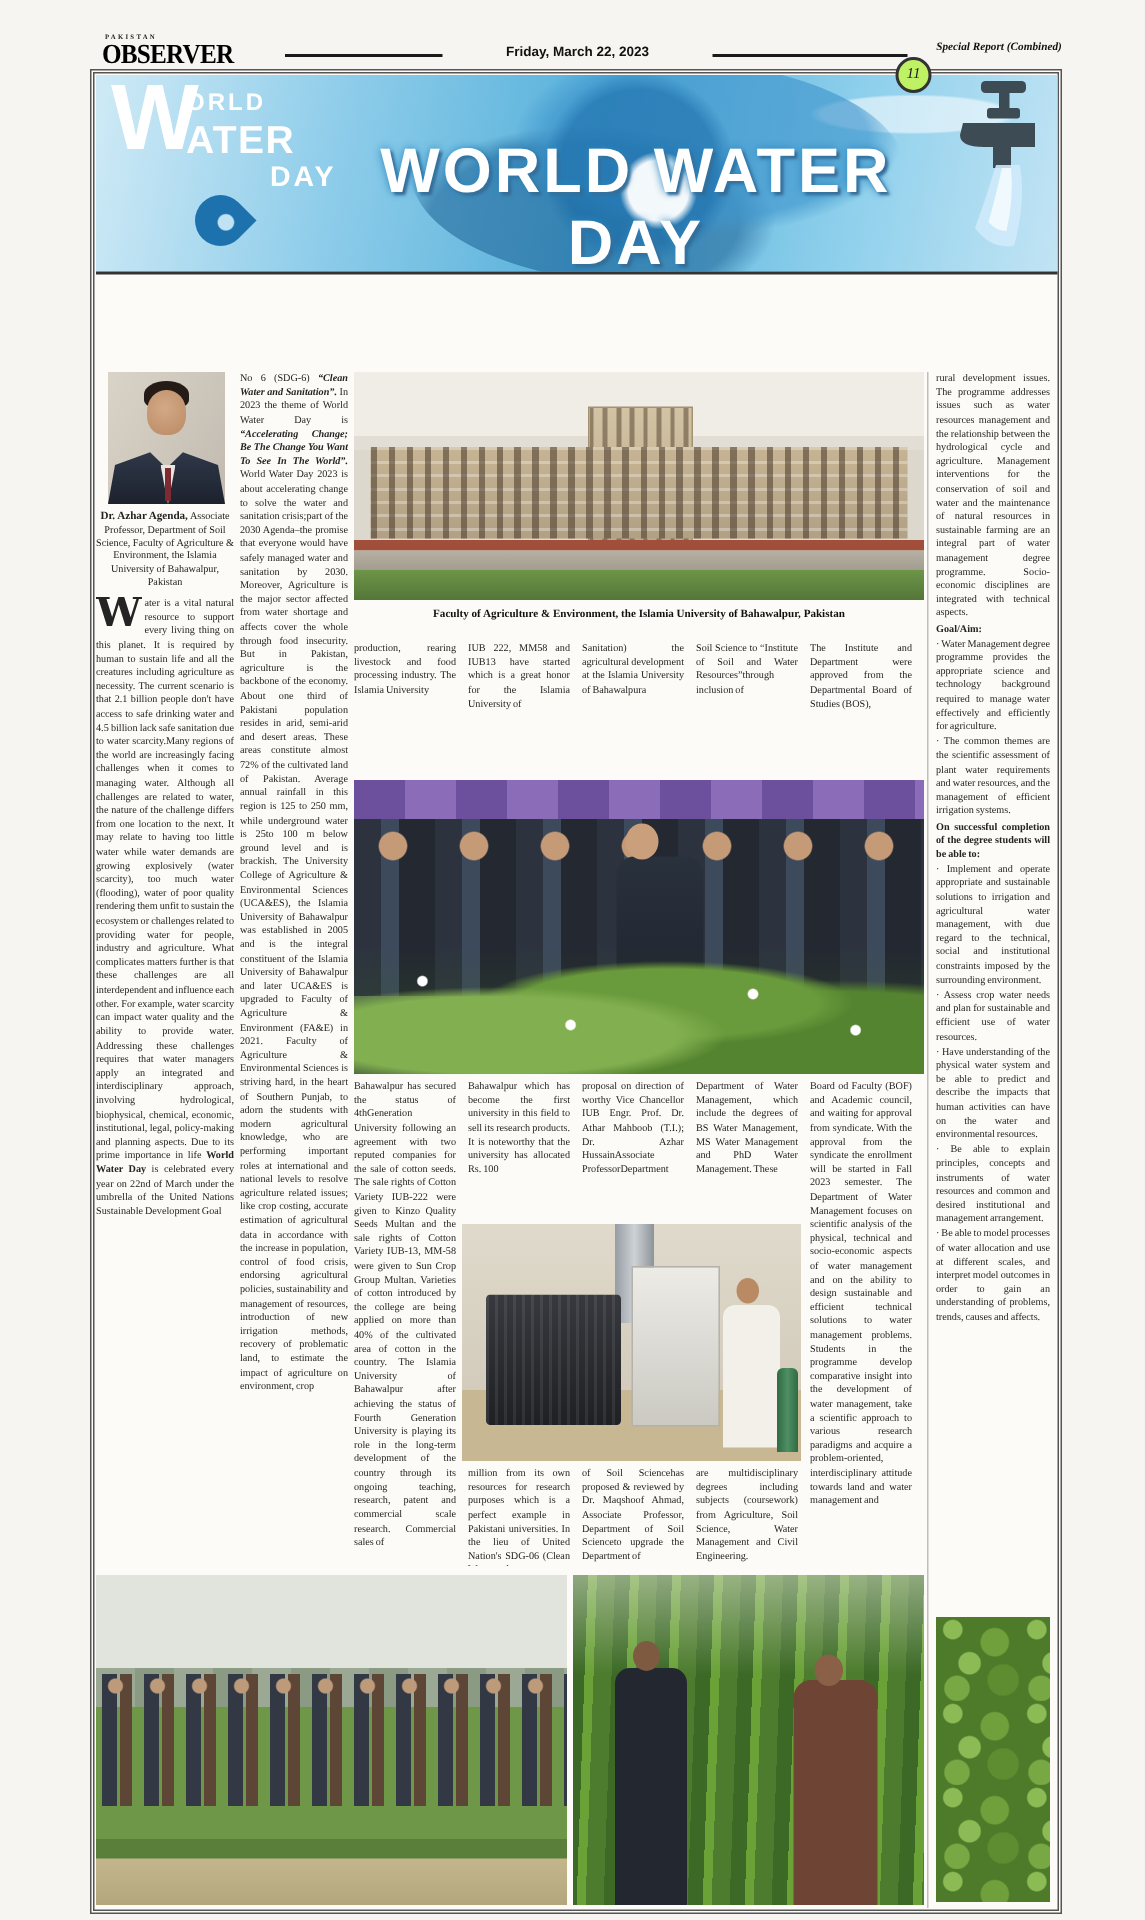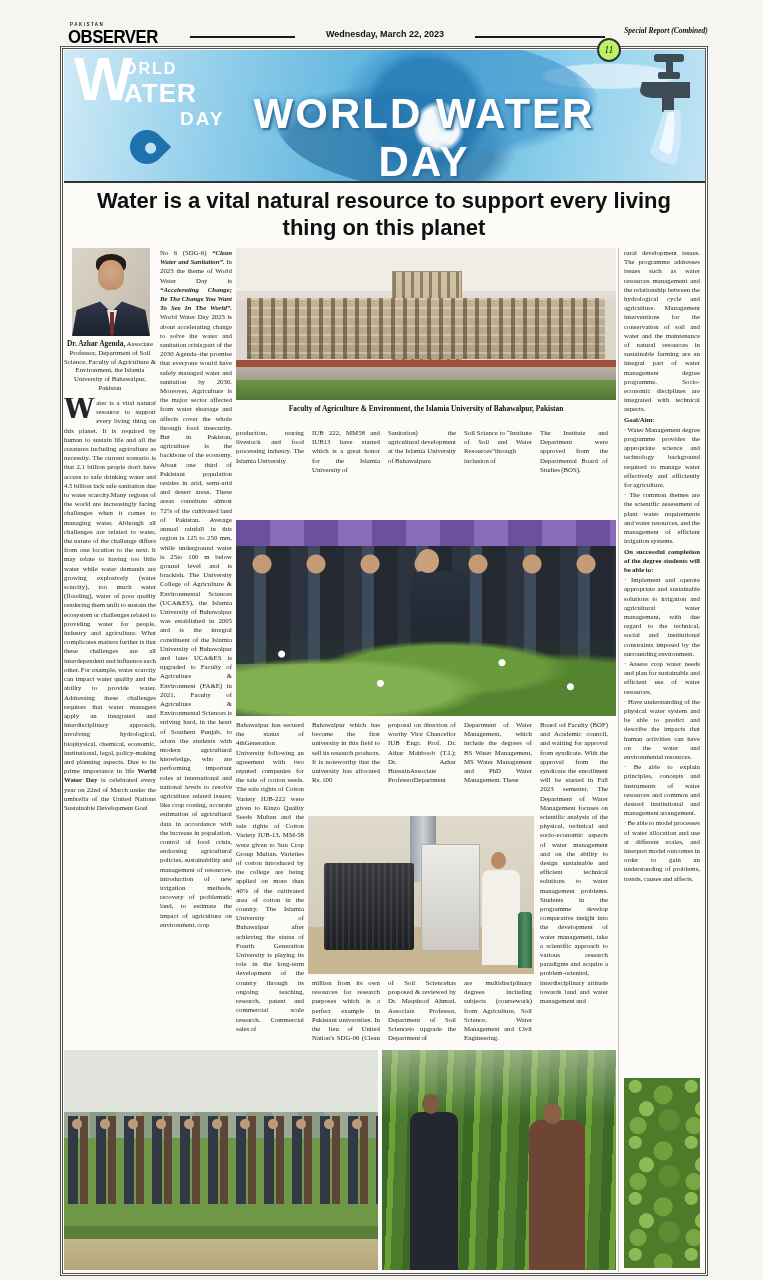--- a/index.html
+++ b/index.html
@@ -1,19 +1,19 @@
 <!DOCTYPE html>
 <html><head>
 <meta charset="utf-8">
 <style>
   html,body{margin:0;padding:0;background:#efedea;}
   .page{position:relative;width:763px;height:1280px;background:#f7f5f1;overflow:hidden;
         font-family:"Liberation Serif","DejaVu Serif",serif;color:#1c1c1c;}
   
-  .brand{position:absolute;left:68px;top:22px;font-family:Liberation Sans, sans-serif;}
+  .brand{position:absolute;left:68px;top:22px;font-family:Liberation Serif, serif;}
   .brand-top{font-size:4.5px;font-weight:bold;letter-spacing:1.5px;color:#222;margin-left:2px;}
   .brand-name{font-size:16px;font-weight:900;letter-spacing:-0.5px;color:#000;transform:scale(1.05,1.15);transform-origin:left top;}
   .mast-rule{position:absolute;left:190px;top:36px;width:415px;height:2px;background:#1a1a1a;}
   .mast-date{position:absolute;left:295px;top:29px;width:180px;text-align:center;background:#f7f5f1;
              font-family:"Liberation Sans",sans-serif;font-size:9px;font-weight:bold;color:#111;z-index:2;}
   .mast-section{position:absolute;left:620px;top:26px;width:92px;text-align:center;
                 font-size:7.5px;font-weight:bold;font-style:italic;color:#111;}
   .page-circle{position:absolute;left:597px;top:38px;width:20px;height:20px;border:2px solid #333;border-radius:50%;
                background:#bef264;z-index:5;text-align:center;font-size:10px;font-style:italic;line-height:20px;}
   
@@ -123,21 +123,21 @@
 </head>
 <body>
 
 <div class="page">
 
   <div class="brand">
     <div class="brand-top">PAKISTAN</div>
     <div class="brand-name">OBSERVER</div>
   </div>
   <div class="mast-rule"></div>
-  <div class="mast-date">Wednesday, March 22, 2023</div>
+  <div class="mast-date">Friday, March 22, 2023</div>
   <div class="mast-section">Special Report (Combined)</div>
   <div class="page-circle">11</div>
 
   <div class="frame"></div>
 
   <div class="banner">
     <div class="splash"></div>
     <div class="wwd-logo">
       <div class="wwd-w">W</div>
       <div class="wwd-world">ORLD</div>
@@ -153,21 +153,20 @@
           <rect x="36" y="8" width="7" height="14"></rect>
           <rect x="28" y="20" width="22" height="7" rx="2"></rect>
           <path d="M12 30 h48 v16 h-16 v14 h-12 v-14 H26 q-16 0 -16 -8 z"></path>
         </g>
         <path fill="#cfeafb" opacity="0.9" d="M34 58 q-8 26 -14 42 q10 14 26 12 q8 -28 4 -54 z"></path>
         <path fill="#ffffff" opacity="0.7" d="M38 60 q-5 22 -9 36 q5 6 12 6 q5 -22 3 -42 z"></path>
       </svg>
     </div>
   </div>
 
-  <div class="headline">Water is a vital natural resource to support every living thing on this planet</div>
 
   <div class="ph ph-portrait">
     <div class="po-hair"></div>
     <div class="po-head"></div>
     <div class="po-suit"></div>
     <div class="po-shirt"></div>
     <div class="po-tie"></div>
   </div>
   <div class="author-cap">
     <span class="author-name">Dr. Azhar Agenda,</span>

